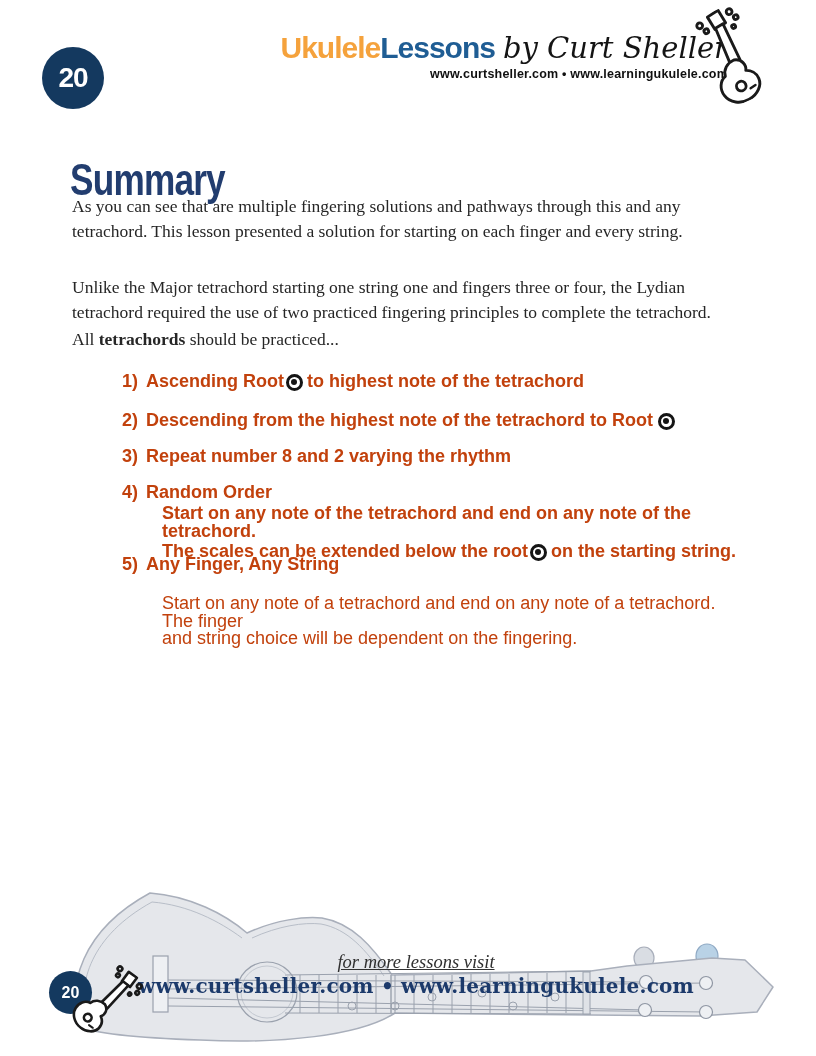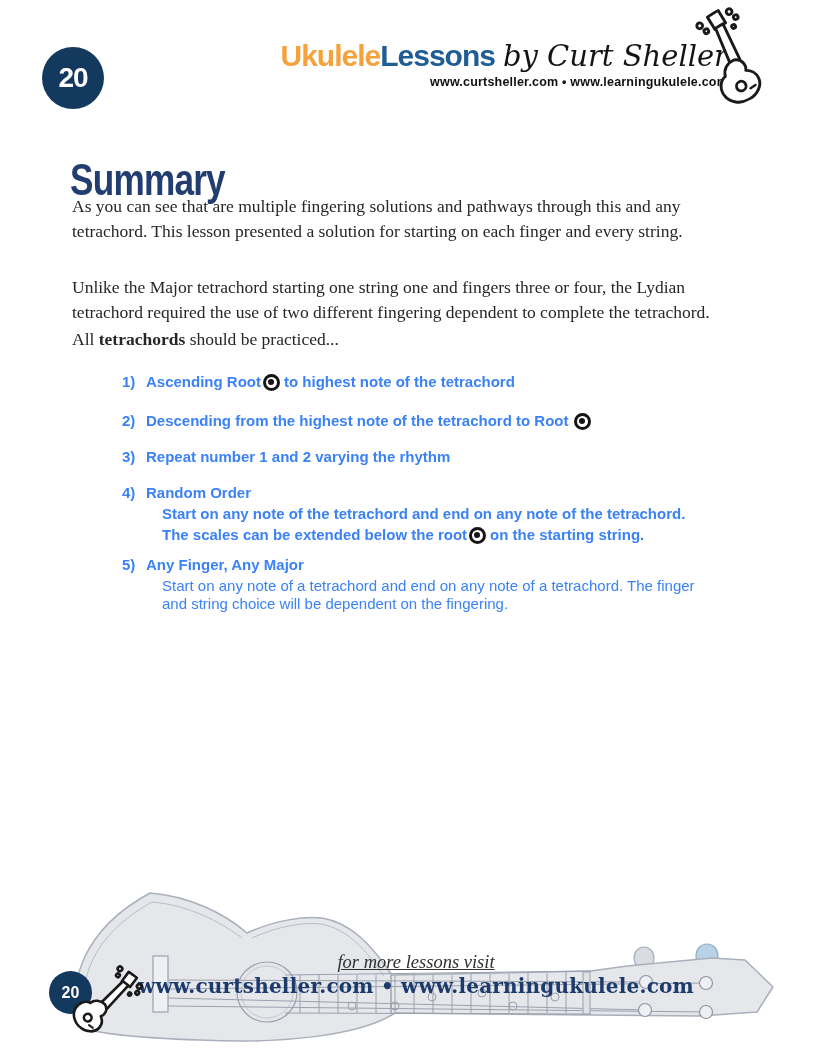--- a/index.html
+++ b/index.html
@@ -10,21 +10,21 @@
     font-family:"Liberation Sans", sans-serif; color:#1a1a1a;
   }
 
   
   .badge-top {
     position:absolute; left:42px; top:47px; width:62px; height:62px;
     border-radius:50%; background:#14395f; color:#ffffff;
     display:flex; align-items:center; justify-content:center;
     font-size:28px; font-weight:bold; letter-spacing:-1px;
   }
-  .logo-block { position:absolute; top:40px; right:88px; text-align:right; }
+  .logo-block { position:absolute; top:32px; right:88px; text-align:right; }
   .logo-line { font-size:30px; line-height:32px; white-space:nowrap; }
   .logo-ukulele { color:#f5a23c; font-weight:bold; letter-spacing:-1px; }
   .logo-lessons { color:#1f5d94; font-weight:bold; letter-spacing:-1px; }
   .logo-byline  { color:#141414; font-family:"DejaVu Serif", serif; font-style:italic; font-size:29px; margin-left:8px; letter-spacing:0px; }
   .logo-urls {
     margin-top:3px; font-size:12.5px; font-weight:bold; color:#101010; letter-spacing:0.2px;
   }
   .uke-doodle { position:absolute; }
   .uke-doodle.header { left:702px; top:8px; width:58px; height:96px; transform:rotate(-24deg); }
   .uke-doodle.footer { left:84px; top:962px; width:46px; height:78px; transform:rotate(44deg); }
@@ -39,24 +39,24 @@
   .para {
     position:absolute; left:72px; width:690px;
     font-family:"Liberation Serif", serif; font-size:17.5px; line-height:25px;
     color:#262626; white-space:pre-line;
   }
   .p1 { top:194px; }
   .p2 { top:275px; }
   .intro { position:absolute; left:72px; top:329px; font-family:"Liberation Serif", serif; font-size:17.5px; color:#262626; }
   .intro b { font-weight:bold; }
 
-  .li { position:absolute; left:122px; width:620px; font-size:15px; line-height:19px; color:#3b82f6; }
+  .li { position:absolute; left:122px; width:620px; font-size:18px; line-height:19px; color:#c2410c; }
   .li .num { display:inline-block; width:24px; font-weight:bold; }
   .li .lbl { font-weight:bold; }
-  .li .details { margin-left:40px; margin-top:3px; font-weight:normal; line-height:17.5px; white-space:pre-line; }
+  .li .details { margin-left:40px; margin-top:21px; font-weight:normal; line-height:17.5px; white-space:pre-line; }
   .li .dline { margin-left:40px; margin-top:3px; font-weight:bold; line-height:17.5px; }
 
   .root {
     display:inline-block; width:17px; height:17px; border-radius:50%;
     border:3.5px solid #151515; vertical-align:-4px; background:#ffffff;
   }
   .root .dot { display:block; width:6px; height:6px; border-radius:50%; background:#151515; margin:2px; }
   .root.mid { margin-left:2px; margin-right:4px; }
   .root.end { margin-left:5px; }
 
@@ -104,44 +104,44 @@
     <circle cx="51" cy="15" r="2.4"></circle>
     <circle cx="45" cy="23" r="2"></circle>
   </svg>
 
   <div class="doc-title">Summary</div>
 
   <div class="para p1">As you can see that are multiple fingering solutions and pathways through this and any
 tetrachord. This lesson presented a solution for starting on each finger and every string.</div>
 
   <div class="para p2">Unlike the Major tetrachord starting one string one and fingers three or four, the Lydian
-tetrachord required the use of two different fingering dependent to complete the tetrachord.</div>
+tetrachord required the use of two practiced fingering principles to complete the tetrachord.</div>
 
   <div class="intro"><span>All </span><b>tetrachords</b><span> should be practiced...</span></div>
 
   <div class="li" style="top:372px">
     <span class="num">1)</span><span class="lbl">Ascending Root</span><span class="root mid"><span class="dot"></span></span><span class="lbl">to highest note of the tetrachord</span>
   </div>
 
   <div class="li" style="top:411px">
     <span class="num">2)</span><span class="lbl">Descending from the highest note of the tetrachord to Root</span><span class="root end"><span class="dot"></span></span>
   </div>
 
   <div class="li" style="top:447px">
-    <span class="num">3)</span><span class="lbl">Repeat number 1 and 2 varying the rhythm</span>
+    <span class="num">3)</span><span class="lbl">Repeat number 8 and 2 varying the rhythm</span>
   </div>
 
   <div class="li" style="top:483px">
     <span class="num">4)</span><span class="lbl">Random Order</span>
     <div class="dline">Start on any note of the tetrachord and end on any note of the tetrachord.</div>
     <div class="dline"><span>The scales can be extended below the root</span><span class="root mid"><span class="dot"></span></span><span>on the starting string.</span></div>
   </div>
 
   <div class="li" style="top:555px">
-    <span class="num">5)</span><span class="lbl">Any Finger, Any Major</span>
+    <span class="num">5)</span><span class="lbl">Any Finger, Any String</span>
     <div class="details">Start on any note of a tetrachord and end on any note of a tetrachord. The finger
 and string choice will be dependent on the fingering.</div>
   </div>
 
   <svg class="footer-art" viewBox="0 0 816 180">
 
     <ellipse cx="644" cy="82" rx="10" ry="11" fill="#d9dde3" stroke="#a9afbb" stroke-width="1.2"></ellipse>
     <ellipse cx="707" cy="80" rx="11" ry="12" fill="#b9d2e6" stroke="#8fa9c4" stroke-width="1.2"></ellipse>
 
     <path d="M78,150

